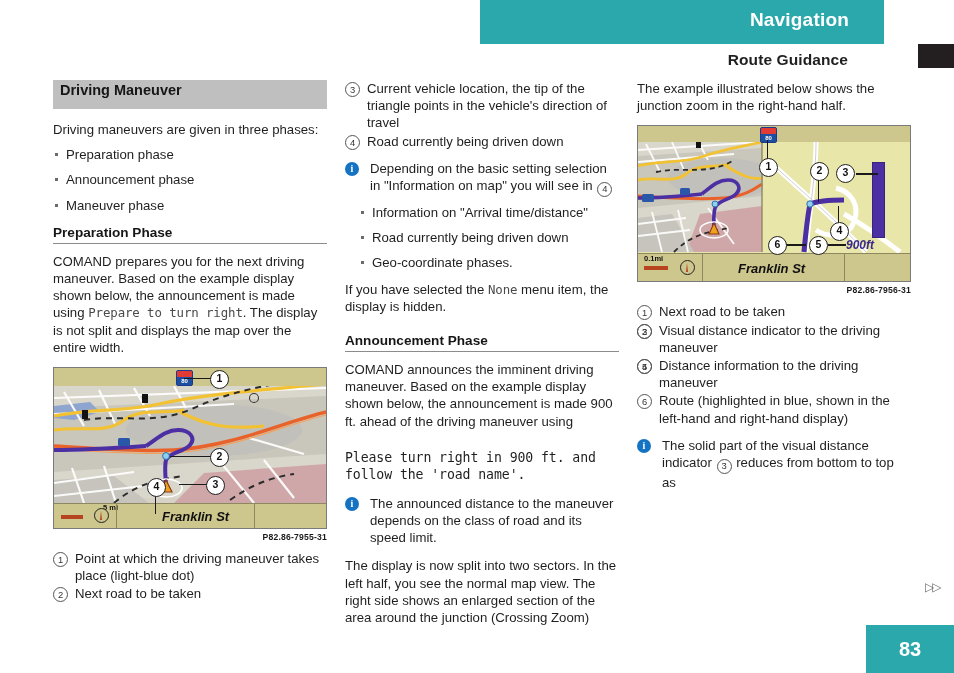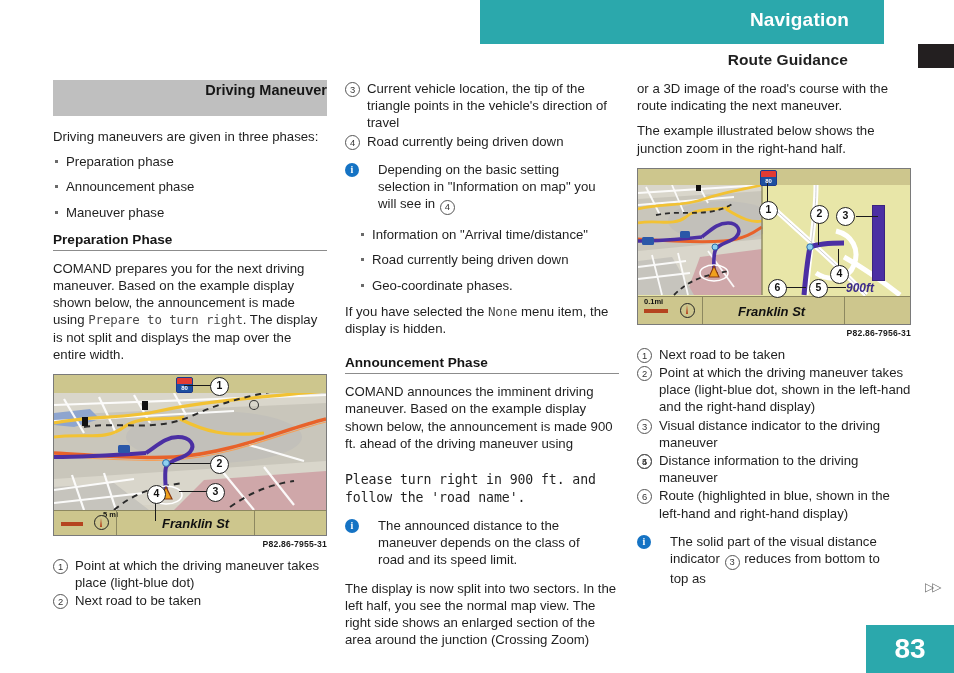--- a/index.html
+++ b/index.html
@@ -29,23 +29,23 @@
   }
 
   
   .col{position:absolute;top:80px;}
   .col1{left:53px;width:274px;}
   .col2{left:345px;width:274px;}
   .col3{left:637px;width:274px;}
 
   
   .sec-bar{
-    background:#bfbfbf;height:36px;line-height:21px;
+    background:#bfbfbf;height:29px;line-height:21px;
     font-size:14.5px;font-weight:bold;padding-left:7px;
-    margin:0 0 12px 0;color:#161616;text-align:right;
+    margin:0 0 12px 0;color:#161616;
   }
   .sub-h{
     font-size:13.6px;font-weight:bold;color:#161616;
     margin:0 0 3px 0;
   }
   .rule{border-bottom:1px solid #8c8c8c;margin:0 0 9px 0;height:0;}
   p.body{
     font-size:13.2px;line-height:17.2px;margin:0 0 11px 0;color:#1f1f1f;
   }
   p.body.tight{margin-bottom:8px;}
@@ -77,21 +77,21 @@
     font-family:"Liberation Sans",sans-serif;
   }
   .cnum-in{
     display:inline-block;width:13px;height:13px;border:1px solid #555;
     border-radius:50%;font-size:9.4px;line-height:12px;text-align:center;
     color:#333;vertical-align:-2px;margin:0 1px;
   }
 
   
   .note{position:relative;padding-left:22px;margin:0 0 11px 0;}
-  .note p{font-size:13.2px;line-height:17.2px;margin:11px;color:#1f1f1f;}
+  .note p{font-size:13.2px;line-height:17.2px;margin:3px;color:#1f1f1f;}
   .iicon{
     position:absolute;left:0;top:2px;width:14px;height:14px;
     border-radius:50%;background:#1573c4;color:#fff;
     font-size:10px;line-height:14px;text-align:center;font-weight:bold;
     font-family:"Liberation Serif",serif;
   }
 
   
   .fig{margin:0 0 4px 0;}
   .figcap{
@@ -140,21 +140,21 @@
   }
   .dbar{position:absolute;background:#4b2fa3;border:1px solid #3a2380;}
   .ft900{
     position:absolute;font-style:italic;font-weight:bold;
     font-size:12px;color:#3b2a8a;
   }
 
   
   .pnum{
     position:absolute;left:866px;top:625px;width:88px;height:48px;
-    background:#2ba8ac;color:#fff;font-size:28px;font-weight:bold;
+    background:#2ba8ac;color:#fff;font-size:20px;font-weight:bold;
     text-align:center;line-height:48px;
   }
   .contmark{
     position:absolute;left:925px;top:580px;
     font-size:12px;color:#6f6f6f;letter-spacing:-2px;
   }
 </style>
 </head>
 <body>
 
@@ -325,21 +325,20 @@
     <div class="note">
       <span class="iicon">i</span>
       <p>The announced distance to the maneuver depends on the class of road and its speed limit.</p>
     </div>
 
     <p class="body">The display is now split into two sectors. In the left half, you see the normal map view. The right side shows an enlarged section of the area around the junction (Crossing Zoom)</p>
   </div>
 
   <div class="col col3">
 
-    <p class="body tight">or a 3D image of the road's course with the route indicating the next maneuver.</p>
     <p class="body">The example illustrated below shows the junction zoom in the right-hand half.</p>
 
     <div class="fig">
       <div class="mapbox map2">
 
         <svg width="272" height="155" viewBox="0 0 272 155" style="position:absolute;left:0;top:0;">
           <rect x="0" y="0" width="272" height="155" fill="#e8e6a8"></rect>
 
           <g>
             <rect x="0" y="16" width="124" height="110" fill="#d9d6cb"></rect>
@@ -446,21 +445,20 @@
       <div class="figcap">P82.86-7956-31</div>
     </div>
 
     <ul class="legend">
       <li>
         <span class="cnum">1</span>
         <span>Next road to be taken</span>
       </li>
       <li>
         <span class="cnum">2</span>
-        <span>Point at which the driving maneuver takes place (light-blue dot, shown in the left-hand and the right-hand display)</span>
       </li>
       <li>
         <span class="cnum">3</span>
         <span>Visual distance indicator to the driving maneuver</span>
       </li>
       <li>
         <span class="cnum">4</span>
       </li>
       <li>
         <span class="cnum">5</span>

